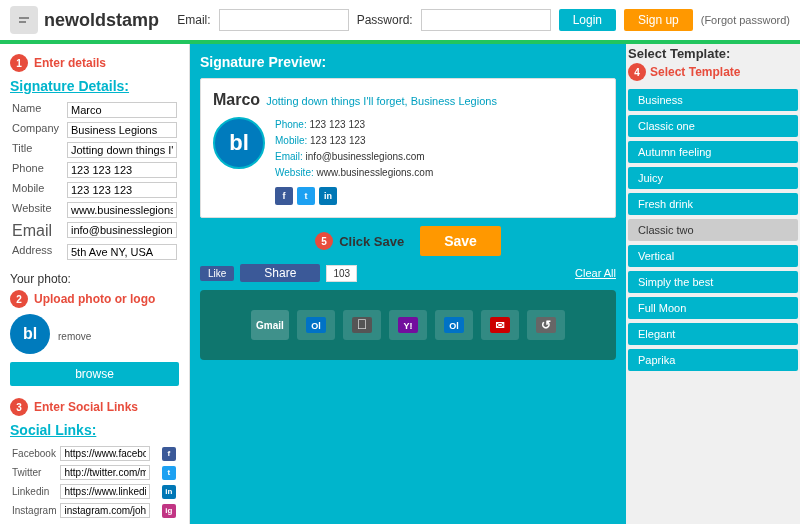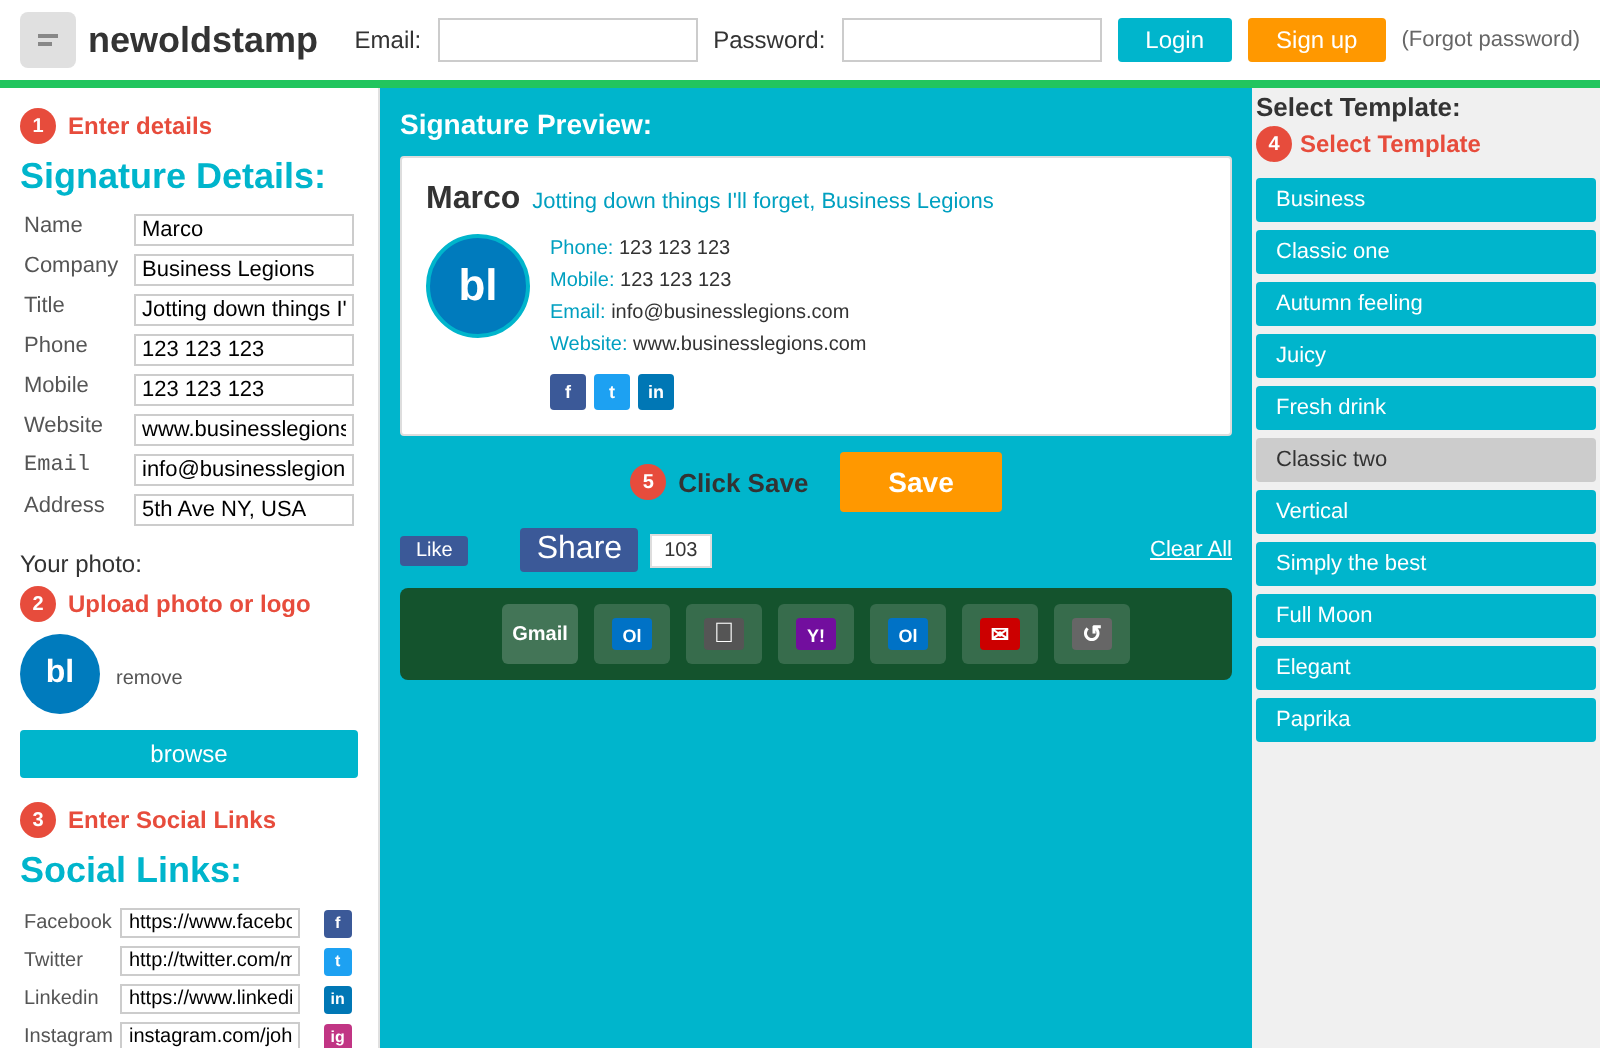--- a/index.html
+++ b/index.html
@@ -83,21 +83,22 @@
     .step-circle {
       width: 18px; height: 18px;
       background: #e74c3c;
       border-radius: 50%;
       color: #fff;
       font-size: 10px; font-weight: bold;
       display: flex; align-items: center; justify-content: center;
       flex-shrink: 0;
     }
     .section-title {
-      font-size: 18px; font-weight: bold; color: #00b5cc;
+      font-size: 14px; font-weight: bold; color: #00b5cc;
+      text-decoration: underline;
       margin-bottom: 6px;
     }
     .sig-details-table { width: 100%; border-collapse: collapse; margin-bottom: 10px; }
     .sig-details-table td { padding: 2px 2px; font-size: 11px; vertical-align: top; }
     .sig-details-table td:first-child { color: #555; width: 55px; }
     .sig-details-table td:last-child { color: #333; }
     .sig-input {
       border: 1px solid #ccc;
       padding: 1px 3px;
       font-size: 11px;
@@ -214,32 +215,32 @@
 
     .social-share-row {
       display: flex; align-items: center; gap: 6px;
     }
     .like-btn {
       background: #3b5998; color: #fff; border: none;
       font-size: 10px; padding: 2px 8px; cursor: pointer; border-radius: 2px;
     }
     .share-btn {
       background: #3b5998; color: #fff; border: none;
-      font-size: 16px; padding: 2px 8px; cursor: pointer; border-radius: 2px; margin-left: 20px;
+      font-size: 12px; padding: 2px 24px; cursor: pointer; border-radius: 2px;
     }
     .share-count {
       background: #fff; border: 1px solid #ddd;
       font-size: 10px; padding: 2px 6px;
     }
     .clear-all { font-size: 11px; color: #fff; margin-left: auto; cursor: pointer; text-decoration: underline; }
 
     .email-clients {
-      background: #14532d;
+      background: #0f766e;
       border-radius: 4px;
-      padding: 8px;
+      padding: 20px;
       display: flex;
       gap: 8px;
       align-items: center;
       justify-content: center;
     }
     .email-client-btn {
       background: rgba(255,255,255,0.15);
       border: none; border-radius: 3px;
       width: 38px; height: 30px;
       display: flex; align-items: center; justify-content: center;
@@ -335,21 +336,21 @@
           </tr>
           <tr>
             <td style="color:#555;width:55px;font-size:11px;">Mobile</td>
             <td><input class="sig-input" value="123 123 123" style=""></td>
           </tr>
           <tr>
             <td style="color:#555;width:55px;font-size:11px;">Website</td>
             <td><input class="sig-input" value="www.businesslegions.com" style=""></td>
           </tr>
           <tr>
-            <td style="color:#555;width:55px;font-size:11px;font-family:Liberation Mono, monospace;">Email</td>
+            <td style="color:#555;width:55px;font-size:16px;">Email</td>
             <td><input class="sig-input" value="info@businesslegions.com" style=""></td>
           </tr>
           <tr>
             <td style="color:#555;width:55px;font-size:11px;">Address</td>
             <td><input class="sig-input" value="5th Ave NY, USA" style=""></td>
           </tr>
         </tbody>
     </table>
 
     <div class="photo-section">

